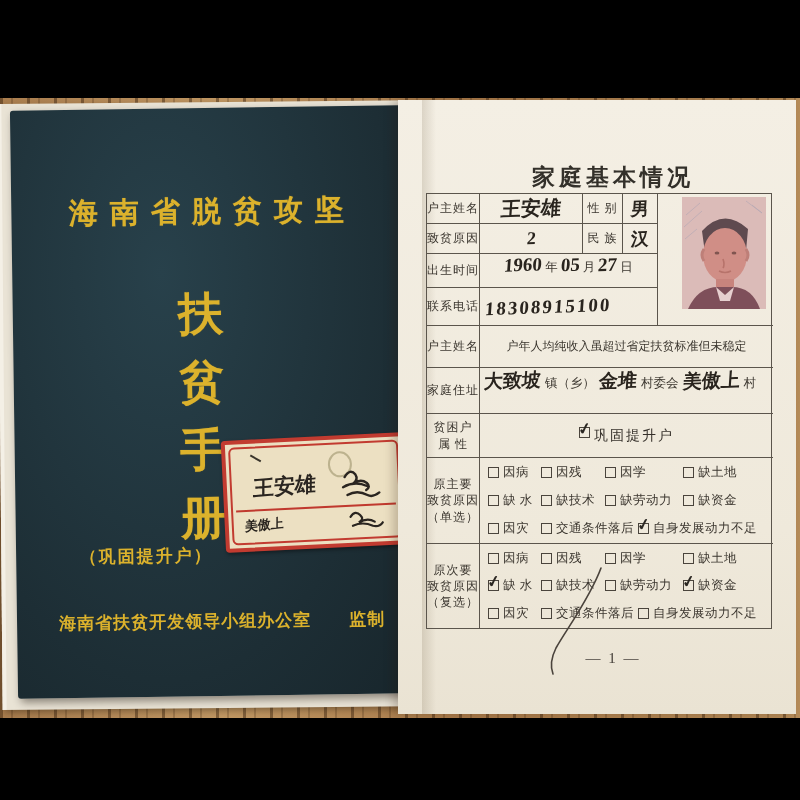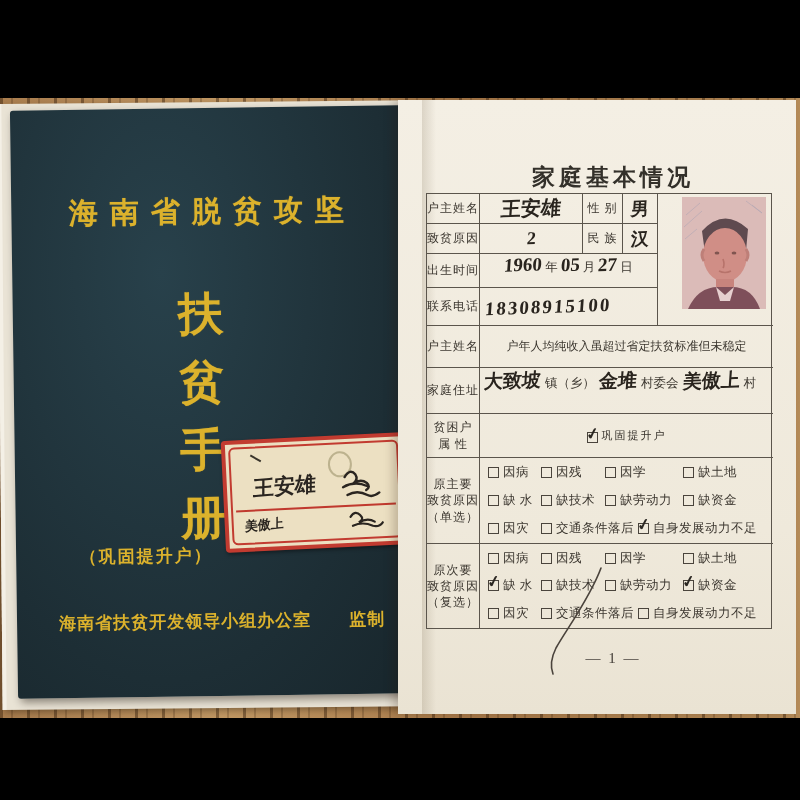--- a/index.html
+++ b/index.html
@@ -76,21 +76,21 @@
   .val-left{justify-content:flex-start;padding-left:5px;}
   .unit{font-size:12.5px;color:#3b362f;}
   .birth{display:flex;align-items:baseline;gap:3px;}
   .phone{letter-spacing:2px;}
   .criteria{flex-direction:column;font-size:12px;line-height:1.55;text-align:center;color:#3b362f;}
   .addr{display:flex;align-items:baseline;gap:4px;justify-content:flex-start;padding-left:4px;}
   .cbx{position:relative;width:9px;height:9px;border:1.2px solid #4a443c;display:inline-block;
     flex:none;margin-right:4px;background:transparent;}
   .cbx.checked::after{content:"✓";position:absolute;left:-2px;top:-9px;font-size:16px;
     font-weight:bold;color:#2b2722;transform:rotate(-10deg);}
-  .attr-opt{display:flex;align-items:flex-end;font-size:11px;letter-spacing:2px;}
+  .attr-opt{display:flex;align-items:flex-start;font-size:14px;letter-spacing:2px;}
   .causes{flex-direction:column;justify-content:space-around;align-items:stretch;
     padding:5px 2px 5px 8px;font-size:12.5px;color:#3b362f;gap:8px;}
   .cline{display:flex;align-items:center;}
   .ci{display:flex;align-items:center;letter-spacing:.5px;}
   .w1{width:53px}.w2{width:64px}.w3{width:78px}.wide{width:97px}
   .page-num{position:absolute;left:42px;top:550px;width:346px;text-align:center;
     font-size:15px;letter-spacing:2px;color:#45403a;}
   .pen-svg{position:absolute;left:0;top:0;pointer-events:none;}
 </style>
 </head>

